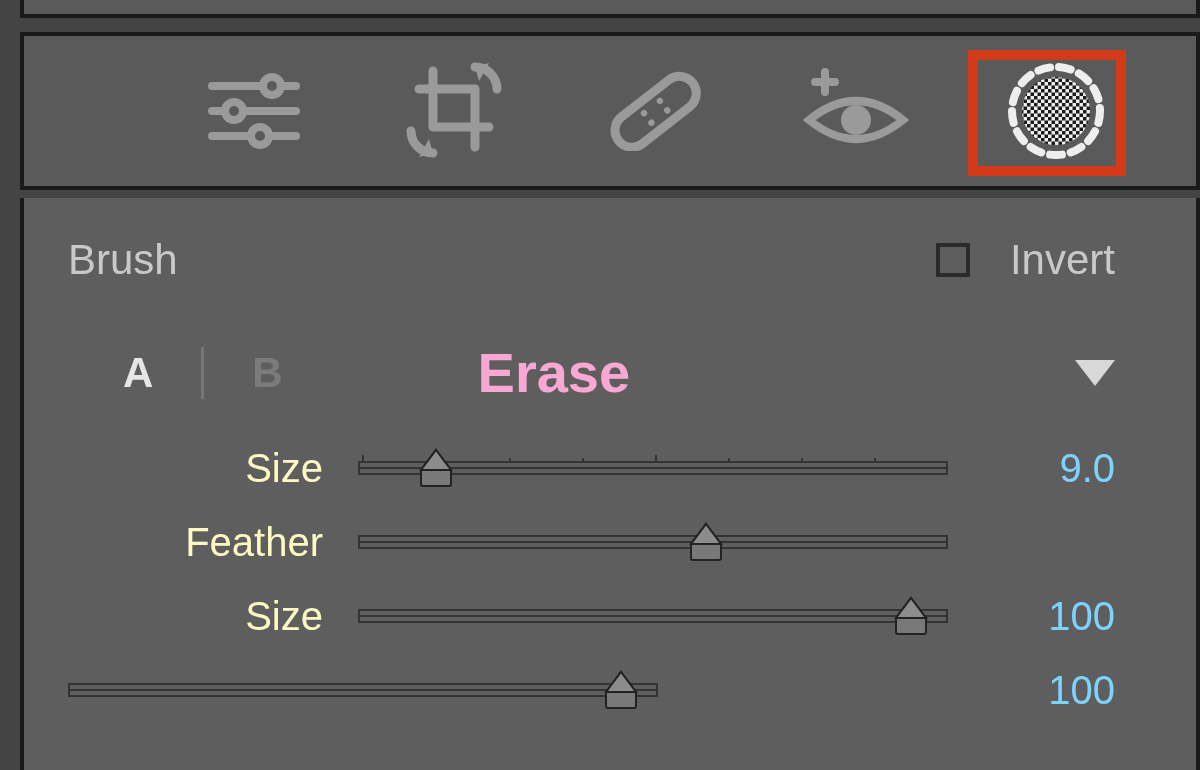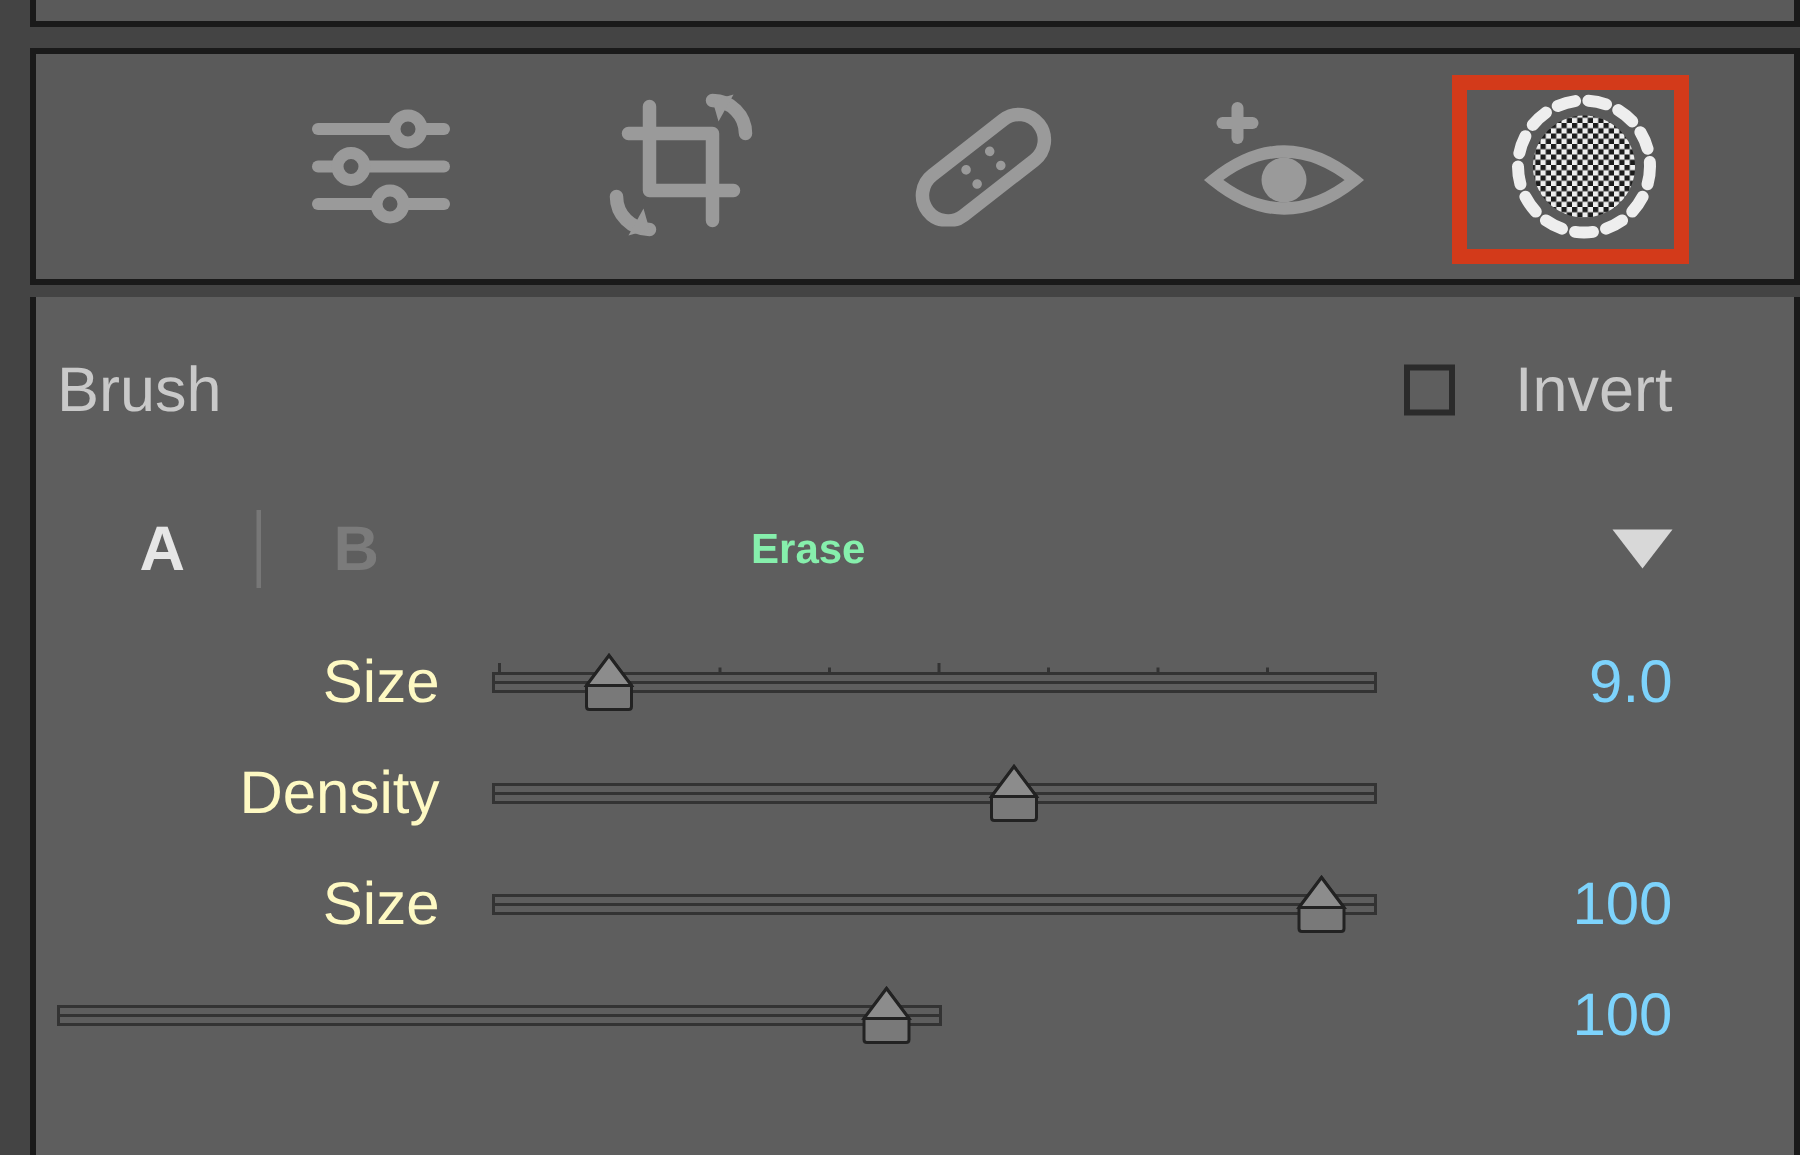--- a/index.html
+++ b/index.html
@@ -6,30 +6,30 @@
   .frame{position:absolute;left:20px;right:0;top:0;bottom:0;}
 
   .topstrip{position:absolute;left:0;right:0;top:0;height:14px;border-left:4px solid #1a1a1a;border-right:4px solid #1a1a1a;border-bottom:4px solid #1a1a1a;background:#5a5a5a;}
 
   .toolbar{position:absolute;left:0;right:0;top:32px;height:158px;border:4px solid #1a1a1a;background:#5a5a5a;box-sizing:border-box;}
   .tool-row{display:flex;align-items:center;justify-content:space-between;height:100%;padding:0 80px 0 170px;}
   .tool{width:120px;display:flex;align-items:center;justify-content:center;cursor:pointer;}
   .tool svg{display:block;}
   .highlight{position:absolute;right:70px;top:14px;width:158px;height:126px;border:10px solid #d33a1a;box-sizing:border-box;background:transparent;pointer-events:none;}
 
-  .panel{position:absolute;left:0;right:0;top:198px;bottom:0;background:#5e5e5e;border-left:4px solid #1a1a1a;border-right:4px solid #1a1a1a;padding:38px 55px 0 14px;box-sizing:border-box;color:#c9c9c9;}
+  .panel{position:absolute;left:0;right:0;top:198px;bottom:0;background:#5e5e5e;border-left:4px solid #1a1a1a;border-right:4px solid #1a1a1a;padding:38px 55px 0 44px;box-sizing:border-box;color:#c9c9c9;}
   .row-top{display:flex;justify-content:space-between;align-items:center;font-size:42px;}
   .invert-wrap{display:flex;align-items:center;gap:40px;margin-right:26px;}
   .chk{width:34px;height:34px;border:4px solid #2b2b2b;box-sizing:border-box;background:#5e5e5e;cursor:pointer;}
 
   .modes{display:flex;align-items:center;margin-top:56px;font-size:42px;font-weight:700;padding-left:55px;}
   .mode-a{color:#e6e6e6;cursor:pointer;}
   .sep{width:3px;height:52px;background:#777;margin:0 48px;}
   .mode-b{color:#7b7b7b;cursor:pointer;}
-  .erase{margin-left:auto;color:#86efac;font-size:28px;font-weight:700;padding-right:250px;cursor:pointer;}
+  .erase{margin-left:auto;color:#f9a8d4;font-size:56px;font-weight:700;padding-right:250px;cursor:pointer;}
   .tri{margin-left:auto;width:0;height:0;border-left:20px solid transparent;border-right:20px solid transparent;border-top:26px solid #d8d8d8;cursor:pointer;margin-right:26px;}
 
   .sliders{margin-top:26px;}
   .srow{display:flex;align-items:center;height:74px;}
   .slabel{width:290px;text-align:right;font-size:40px;color:#fef9c3;padding-right:35px;box-sizing:border-box;cursor:default;}
   .strack{position:relative;flex:0 0 590px;height:14px;background:#5e5e5e;border-top:2px solid #333;border-bottom:2px solid #333;border-left:2px solid #333;border-right:2px solid #333;box-sizing:border-box;cursor:pointer;}
   .strack .mid{position:absolute;left:0;right:0;top:50%;height:2px;background:#333;transform:translateY(-50%);}
   .strack.ticks::before{content:"";position:absolute;left:0;right:0;top:-11px;height:11px;background:
     linear-gradient(#333,#333) 2px 3px/2px 8px no-repeat,
     linear-gradient(#333,#333) 75px 6px/2px 5px no-repeat,
@@ -161,21 +161,21 @@
             <svg viewBox="0 0 34 40">
                 <path d="M17 2 L32 22 L32 36 Q32 38 30 38 L4 38 Q2 38 2 36 L2 22 Z" fill="#797979" stroke="#222" stroke-width="2"></path>
                 <path d="M17 2 L32 22 L2 22 Z" fill="#8c8c8c" stroke="#222" stroke-width="2"></path>
               </svg>
           </div>
         </div>
         <span class="sval">9.0</span>
       </div>
 
       <div class="srow">
-        <span class="slabel">Density</span>
+        <span class="slabel">Feather</span>
         <div class="strack">
           <div class="mid"></div>
           <div class="thumb" style="left: 59%;">
             <svg viewBox="0 0 34 40">
                 <path d="M17 2 L32 22 L32 36 Q32 38 30 38 L4 38 Q2 38 2 36 L2 22 Z" fill="#797979" stroke="#222" stroke-width="2"></path>
                 <path d="M17 2 L32 22 L2 22 Z" fill="#8c8c8c" stroke="#222" stroke-width="2"></path>
               </svg>
           </div>
         </div>
       </div>

